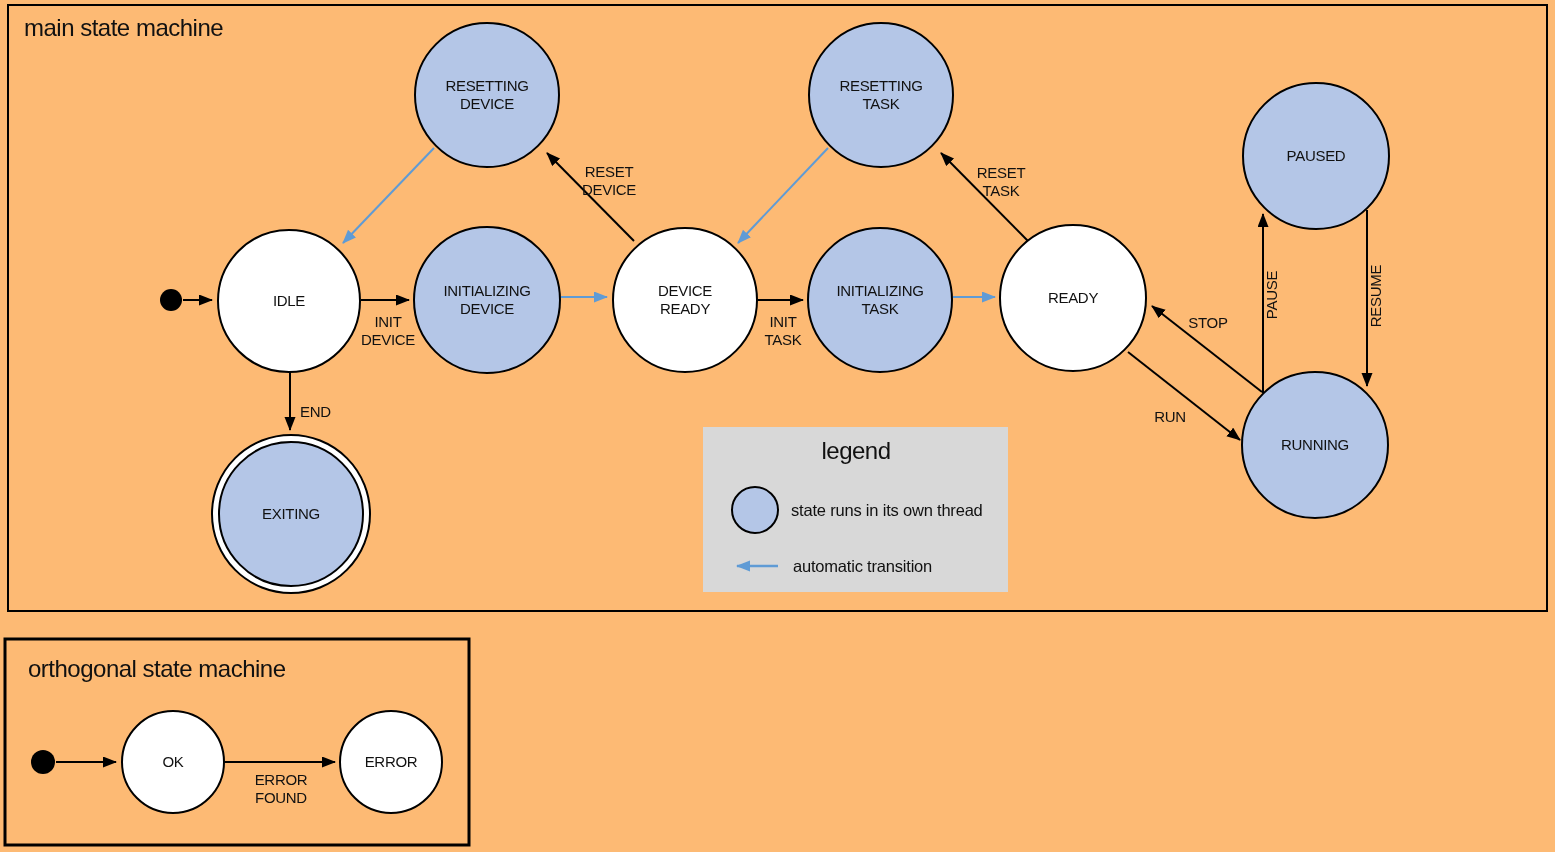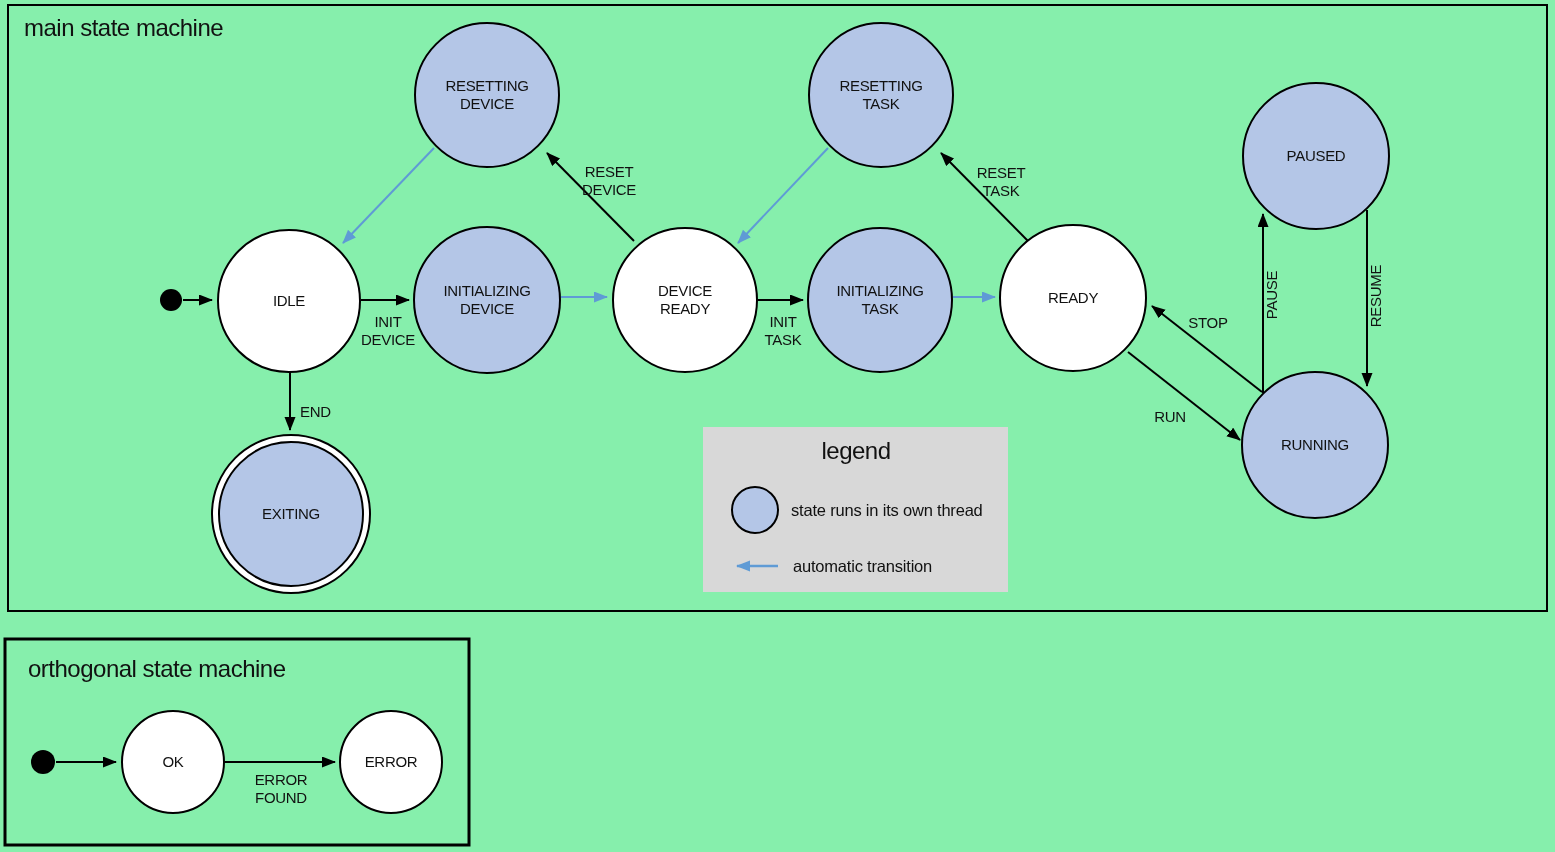--- a/index.html
+++ b/index.html
@@ -1,17 +1,17 @@
 <!DOCTYPE html>
 <html><head>
 <meta charset="utf-8">
 <style>
   html,body{margin:0;padding:0;background:#ffffff;}
   body{font-family:"Liberation Sans", sans-serif;}
-  #stage{position:relative;width:1555px;height:852px;background:#86efac;}
+  #stage{position:relative;width:1555px;height:852px;background:#fdba74;}
   svg{display:block;}
   text{fill:#111111;}
   .box-title{font-size:24px;letter-spacing:-0.5px;}
   .state-label{font-size:15px;letter-spacing:-0.3px;}
   .edge-label{font-size:15px;letter-spacing:-0.3px;}
   .legend-title{font-size:24px;letter-spacing:-0.5px;}
   .legend-item{font-size:16.5px;letter-spacing:-0.2px;}
 </style>
 </head>
 <body>

